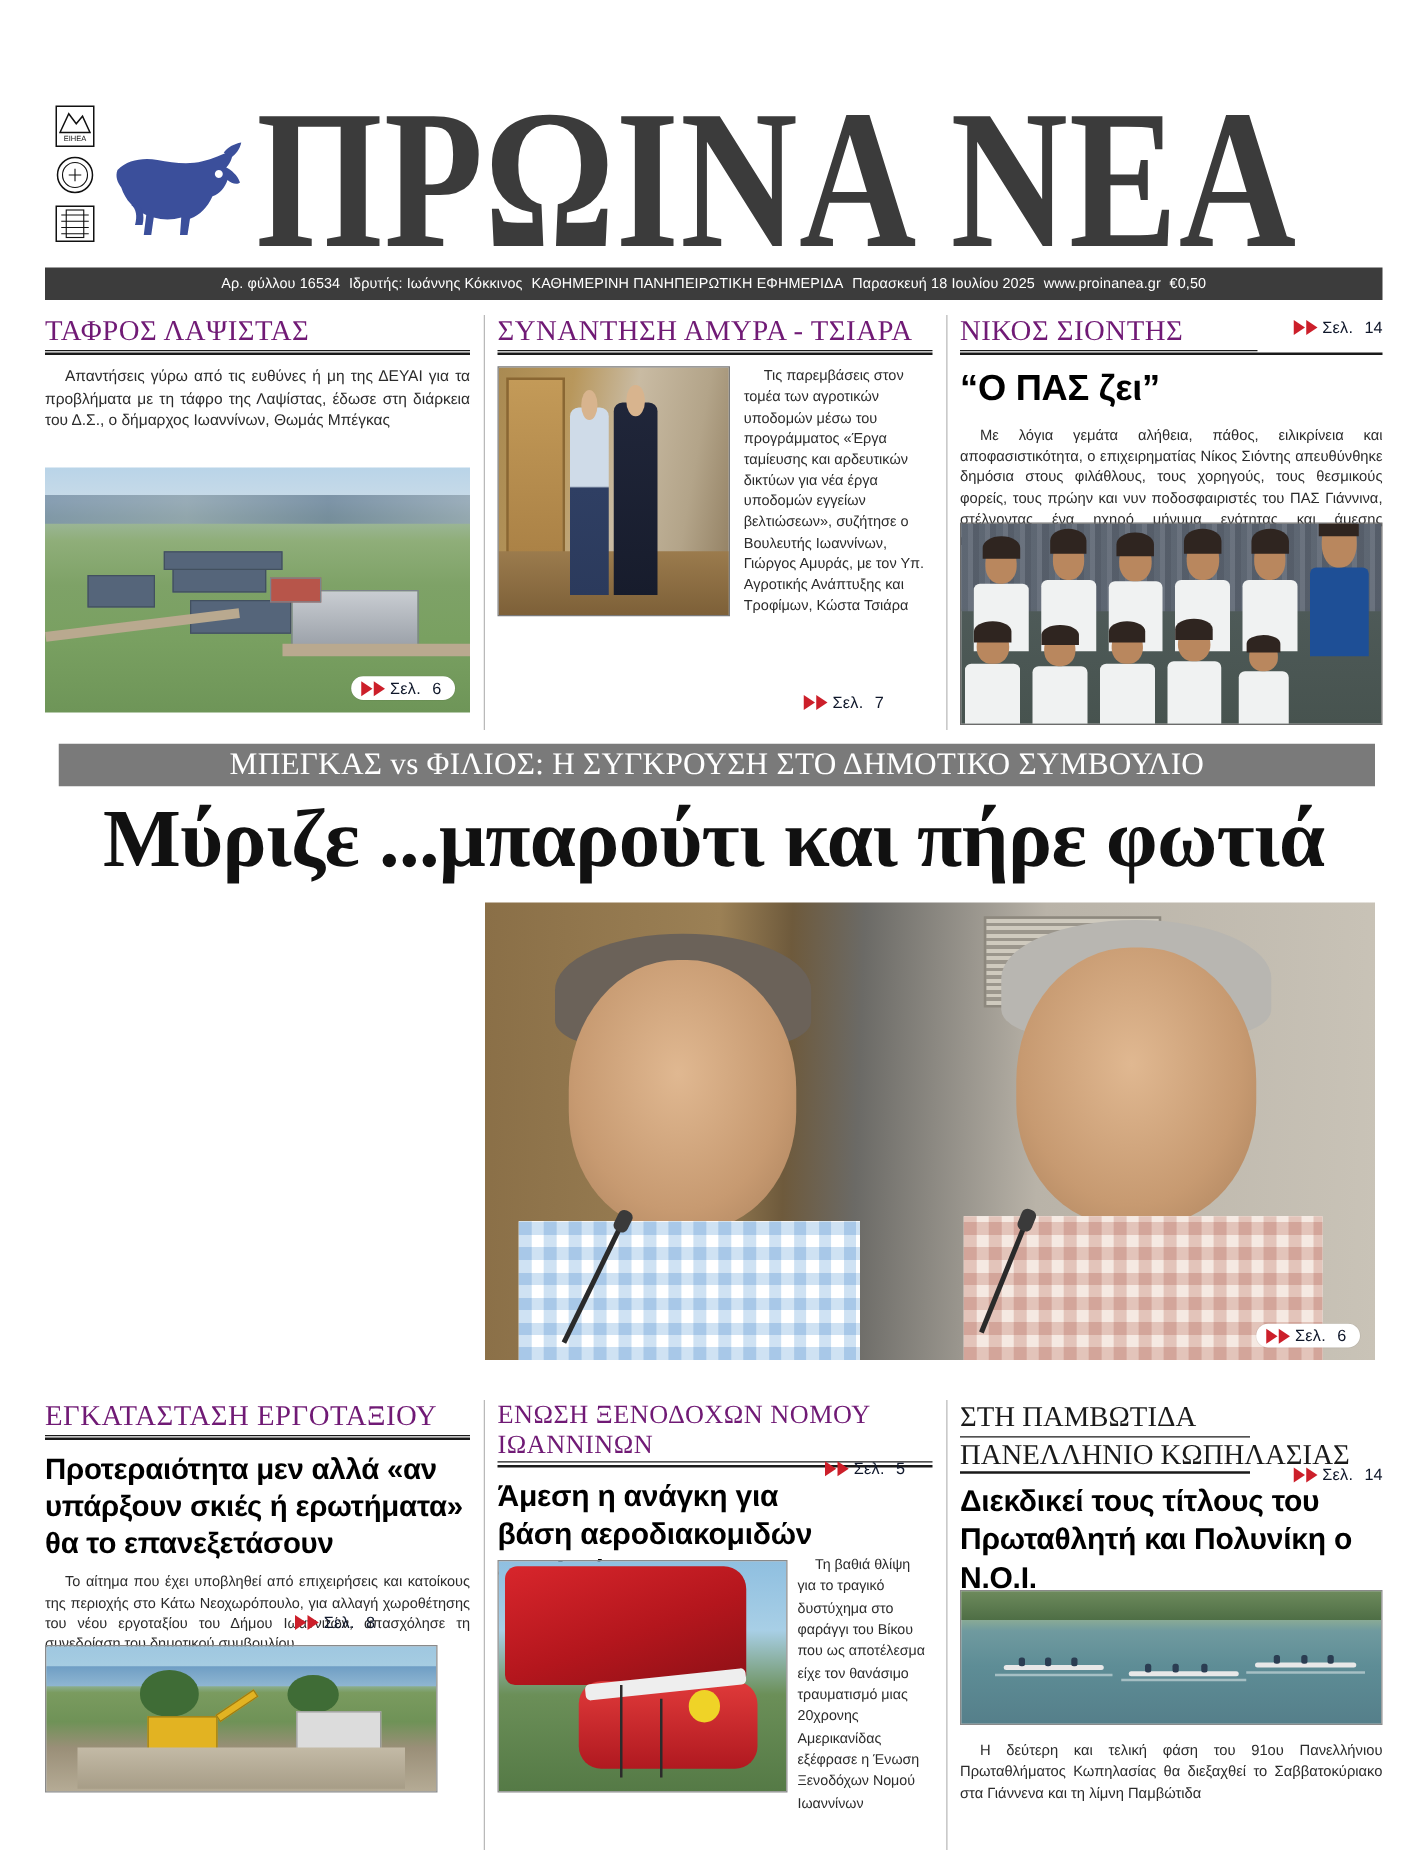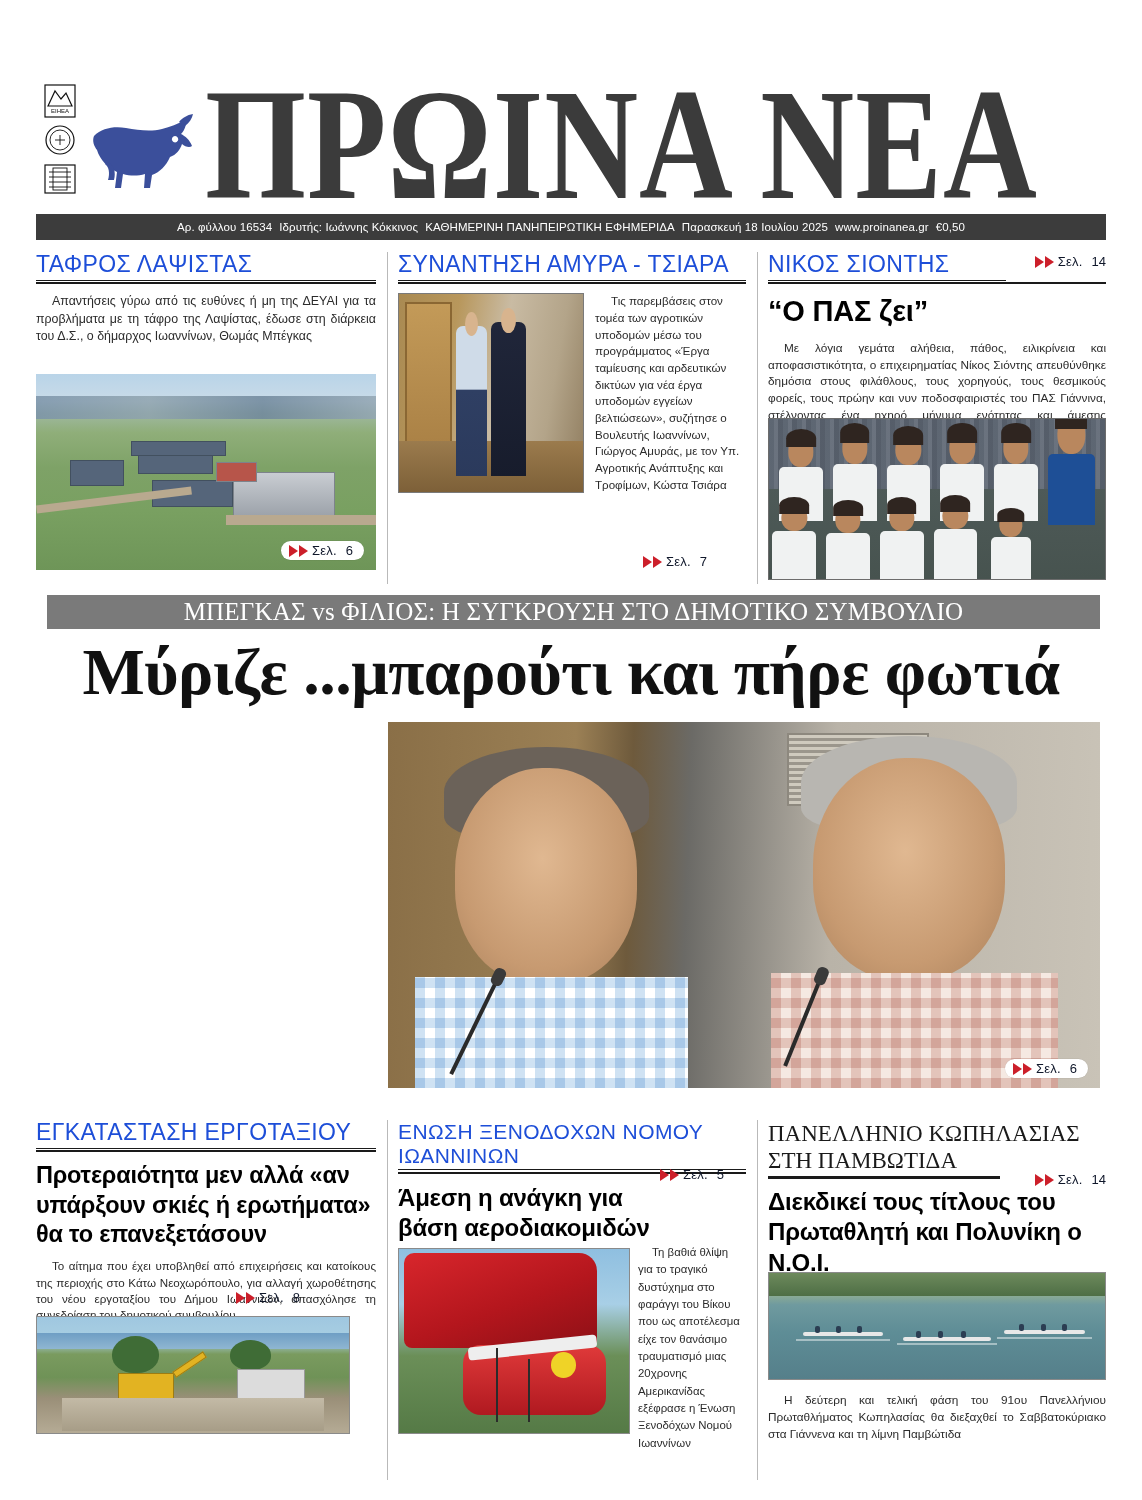--- a/index.html
+++ b/index.html
@@ -49,24 +49,24 @@
     color: #ffffff;
     display: flex; align-items: center; justify-content: center;
     font-size: 11.5px;
     letter-spacing: 0.1px;
   }
   .infobar span { white-space: nowrap; }
   .infobar .sep { display: inline-block; width: 7px; }
 
   
   .kicker {
-    font-family: Liberation Sans, sans-serif;
+    font-family: Liberation Serif, serif;
     font-size: 23px;
     letter-spacing: 0.4px;
-    color: #1d4ed8;
+    color: #701a75;
     line-height: 1.12;
     padding-bottom: 2px;
     border-bottom: 1.4px solid #1a1a1a;
     margin-bottom: 1.5px;
   }
   .kicker-rule {
     border-bottom: 2.6px solid #1a1a1a;
     height: 0; margin-bottom: 9px;
   }
   .headline {
@@ -474,22 +474,22 @@
           <div class="skid"></div>
           <div class="helmet"></div>
           <div class="cable" style="left:42%;top:54%;height:40%;"></div>
           <div class="cable" style="left:56%;top:60%;height:34%;"></div>
         </div>
       </div>
       <div class="sidetext" style="position:absolute;left:240px;top:124px;width:108px;font-size:11.4px;line-height:1.52;">Τη βαθιά θλίψη για το τραγικό δυστύχημα στο φαράγγι του Βίκου που ως αποτέλεσμα είχε τον θανάσιμο τραυματισμό μιας 20χρονης Αμερικανίδας εξέφρασε η Ένωση Ξενοδόχων Νομού Ιωαννίνων</div>
     </div>
 
     <div class="b3">
+      <div style="font-family:'Liberation Serif',serif;font-size:23px;line-height:1.18;color:#1a1a1a;width:232px;border-bottom:1.4px solid #1a1a1a;padding-bottom:2px;">ΣΤΗ ΠΑΜΒΩΤΙΔΑ</div>
       <div style="font-family:'Liberation Serif',serif;font-size:23px;line-height:1.18;color:#1a1a1a;">ΠΑΝΕΛΛΗΝΙΟ ΚΩΠΗΛΑΣΙΑΣ</div>
-      <div style="font-family:'Liberation Serif',serif;font-size:23px;line-height:1.18;color:#1a1a1a;width:232px;border-bottom:1.4px solid #1a1a1a;padding-bottom:2px;">ΣΤΗ ΠΑΜΒΩΤΙΔΑ</div>
       <div class="kicker-rule" style="width:232px;margin-bottom:8px;"></div>
       <div class="pageref" style="position:absolute;right:0;top:52px;">
         <span class="arrows">
             <i></i>
             <i></i>
           </span>
         <span class="lbl">Σελ.</span>
         <span class="num">14</span>
       </div>
       <div class="headline" style="font-size:24px;margin-bottom:10px;">Διεκδικεί τους τίτλους του Πρωταθλητή και Πολυνίκη ο Ν.Ο.Ι.</div>

